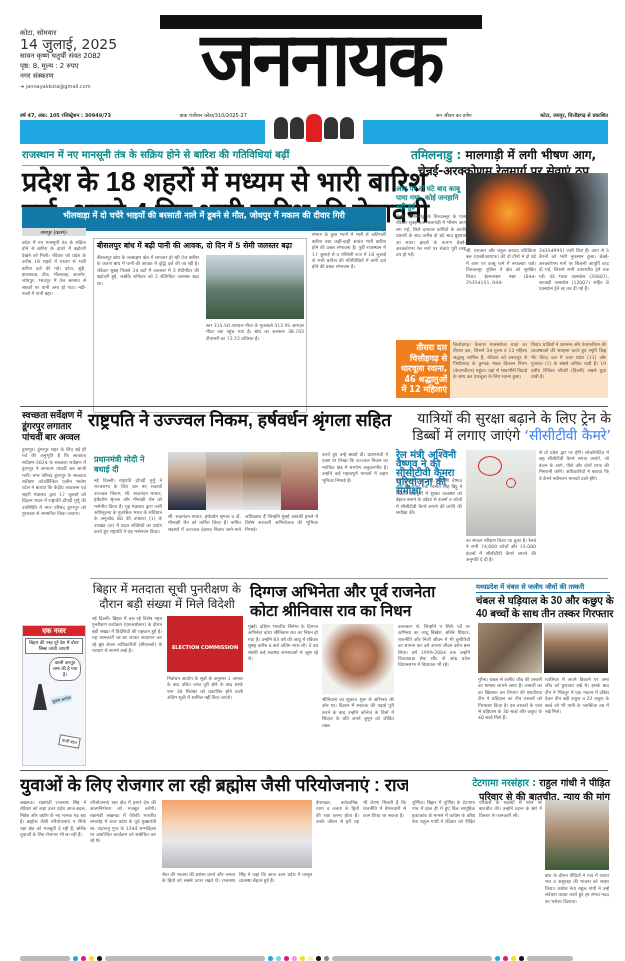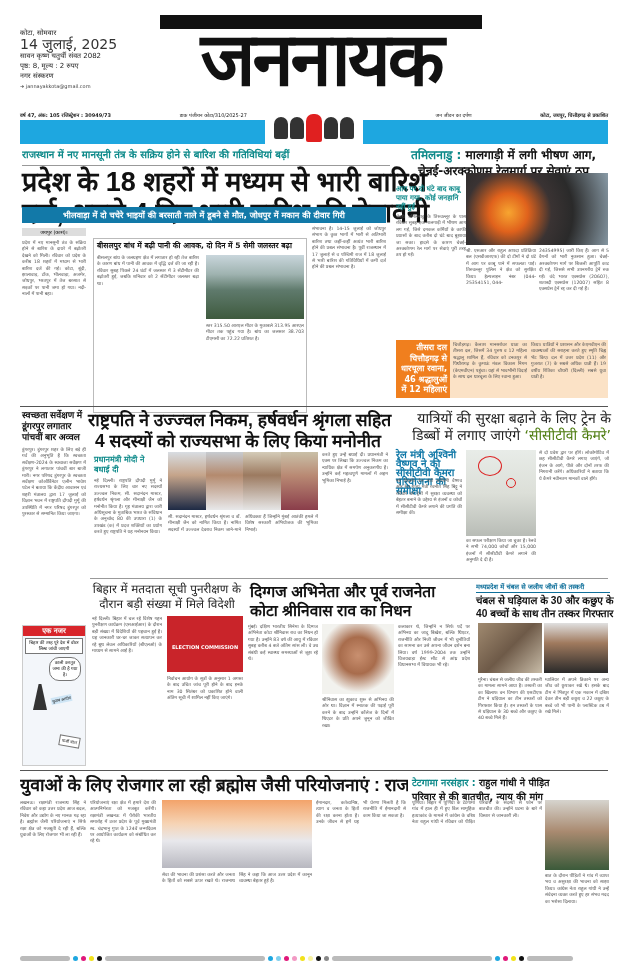--- a/index.html
+++ b/index.html
@@ -56,21 +56,21 @@
     <div class="p"></div>
     <div class="p"></div>
 </div>
 
 <div class="abs kicker" style="left:22px;top:147px;width:370px;font-size:10px;white-space:nowrap;overflow:hidden">राजस्थान में नए मानसूनी तंत्र के सक्रिय होने से बारिश की गतिविधियां बढ़ीं</div>
 <div class="abs rule" style="left:22px;top:165px;width:368px;height:1px"></div>
 <div class="abs headline" style="left:22px;top:167px;width:370px;font-size:27px;line-height:31px;white-space:nowrap">
   <div>प्रदेश के 18 शहरों में मध्यम से भारी बारिश</div>
   <div>दर्ज, अगले 4 दिन भारी बारिश की चेतावनी</div>
 </div>
-<div class="abs teal-bar" style="left:22px;top:207px;width:364px;height:16px;font-size:8.2px;line-height:16px;white-space:nowrap;overflow:hidden;background:#1279a8">भीलवाड़ा में दो चचेरे भाइयों की बरसाती नाले में डूबने से मौत, जोधपुर में मकान की दीवार गिरी</div>
+<div class="abs teal-bar" style="left:22px;top:207px;width:364px;height:24px;font-size:8.2px;line-height:16px;white-space:nowrap;overflow:hidden;background:#1279a8">भीलवाड़ा में दो चचेरे भाइयों की बरसाती नाले में डूबने से मौत, जोधपुर में मकान की दीवार गिरी</div>
 
 <div class="abs" style="left:22px;top:228px;width:64px;font-size:5px;background:#ddd;text-align:center;height:8px;line-height:8px">जयपुर (कासं)।</div>
 <div class="abs col-text" style="left:22px;top:240px;width:64px;height:160px">प्रदेश में नए मानसूनी तंत्र के सक्रिय होने से बारिश के दायरे में बढ़ोतरी देखने को मिली। रविवार को प्रदेश के करीब 18 शहरों में मध्यम से भारी बारिश दर्ज की गई। कोटा, बूंदी, झालावाड़, टोंक, भीलवाड़ा, अजमेर, जोधपुर, भरतपुर में तेज बरसात से सड़कों पर पानी जमा हो गया। नदी-नालों में पानी बहा।</div>
 
 <div class="abs" style="left:93px;top:238px;width:214px;height:175px;border:1px solid #bbb">
   <div style="font-weight:bold;font-size:7.6px;line-height:12px;padding:1px 3px;white-space:nowrap;overflow:hidden">बीसलपुर बांध में बढ़ी पानी की आवक, दो दिन में 5 सेमी जलस्तर बढ़ा</div>
   <div class="col-text" style="position:absolute;left:3px;top:16px;width:102px;height:112px">बीसलपुर बांध के जलग्रहण क्षेत्र में लगातार हो रही तेज बारिश के कारण बांध में पानी की आवक में वृद्धि दर्ज की जा रही है। रविवार सुबह पिछले 24 घंटों में जलस्तर में 3 सेंटीमीटर की बढ़ोतरी हुई, जबकि शनिवार को 2 सेंटीमीटर जलस्तर बढ़ा था।</div>
   <div class="photo" style="position:absolute;left:112px;top:16px;width:98px;height:64px;background:linear-gradient(180deg,#c9d6dc 0%,#9fb3b0 30%,#5f7a6c 55%,#3e5a3e 100%)"></div>
   <div class="col-text" style="position:absolute;left:112px;top:84px;width:98px;height:20px">स्तर 315.50 आरएल मीटर के मुकाबले 313.95 आरएल मीटर तक पहुंच गया है। बांध का जलस्तर 38.703 टीएमसी का 72.22 प्रतिशत है।</div>
 </div>
@@ -91,36 +91,35 @@
 <div class="abs col-text" style="left:453px;top:342px;width:74px;height:54px">चित्तौड़गढ़। कैलाश मानसरोवर यात्रा का तीसरा दल, जिसमें 34 पुरुष व 12 महिला श्रद्धालु शामिल हैं, रविवार को टनकपुर से पिथौरागढ़ के कुमाऊं मंडल विकास निगम (केएमवीएन) पहुंचा। यहां से भावभीनी विदाई के साथ दल धारचूला के लिए रवाना हुआ।</div>
 <div class="abs col-text" style="left:531px;top:342px;width:75px;height:54px">किया। यात्रियों ने प्रशासन और केएमवीएन की व्यवस्थाओं की सराहना करते हुए स्मृति चिह्न भेंट किए। दल में उत्तर प्रदेश (11) और गुजरात (7) के सबसे अधिक यात्री हैं। 19 वर्षीय रितिका चौधरी (दिल्ली) सबसे युवा यात्री है।</div>
 
 <div class="abs rule" style="left:20px;top:406px;width:588px;height:1px;background:#555"></div>
 
 <div class="abs headline" style="left:22px;top:410px;width:64px;font-size:9px;line-height:11px;color:#111">स्वच्छता सर्वेक्षण में डूंगरपुर लगातार पांचवीं बार अव्वल</div>
 <div class="abs col-text" style="left:22px;top:447px;width:64px;height:180px">डूंगरपुर। डूंगरपुर शहर के लिए बड़े ही गर्व की अनुभूति है कि स्वच्छता सर्वेक्षण-2024 के स्वच्छता सर्वेक्षण में डूंगरपुर ने लगातार पांचवीं बार बाजी मारी। नगर परिषद डूंगरपुर के स्वच्छता सर्वेक्षण कोऑर्डिनेटर एलीन भावेश पटेल ने बताया कि केंद्रीय आवासन एवं शहरी मंत्रालय द्वारा 17 जुलाई को विज्ञान भवन में राष्ट्रपति द्रौपदी मुर्मू की उपस्थिति में नगर परिषद डूंगरपुर को पुरस्कार से सम्मानित किया जाएगा।</div>
 
 <div class="abs headline" style="left:88px;top:410px;width:300px;font-size:17.5px;line-height:21px;text-align:center;white-space:nowrap">
   <div>राष्ट्रपति ने उज्ज्वल निकम, हर्षवर्धन श्रृंगला सहित</div>
-  <div>4 सदस्यों को राज्यसभा के लिए किया मनोनीत</div>
 </div>
 <div class="abs kicker" style="left:94px;top:455px;width:68px;font-size:8px;line-height:10px">प्रधानमंत्री मोदी ने बधाई दी</div>
 <div class="abs col-text" style="left:94px;top:478px;width:68px;height:100px">नई दिल्ली। राष्ट्रपति द्रौपदी मुर्मू ने राज्यसभा के लिए चार नए सदस्यों उज्ज्वल निकम, सी. सदानंदन मास्टर, हर्षवर्धन श्रृंगला और मीनाक्षी जैन को मनोनीत किया है। गृह मंत्रालय द्वारा जारी अधिसूचना के मुताबिक भारत के संविधान के अनुच्छेद 80 की उपधारा (1) के उपखंड (क) में प्रदत्त शक्तियों का प्रयोग करते हुए राष्ट्रपति ने यह मनोनयन किया।</div>
 <div class="abs" style="left:168px;top:452px;width:150px;height:58px;display:flex">
   <div class="photo" style="flex:1;background:linear-gradient(180deg,#d8dde2 0%,#c5a48a 40%,#1e2a45 100%)"></div>
   <div class="photo" style="flex:1;background:linear-gradient(180deg,#c7cbd0 0%,#b48a6e 40%,#e8e8ea 100%)"></div>
   <div class="photo" style="flex:1;background:linear-gradient(180deg,#d4cbb8 0%,#9c7a60 40%,#e6e6e6 100%)"></div>
   <div class="photo" style="flex:1;background:linear-gradient(180deg,#c9c0a8 0%,#b98a74 40%,#8a3d4a 100%)"></div>
 </div>
 <div class="abs col-text" style="left:168px;top:514px;width:150px;height:62px;column-count:2;column-gap:4px">सी. सदानंदन मास्टर, हर्षवर्धन श्रृंगला व डॉ. मीनाक्षी जैन को नामित किया है। नामित सदस्यों में उज्ज्वल देवराव निकम जाने-माने अधिवक्ता हैं जिन्होंने मुंबई आतंकी हमले में विशेष सरकारी अभियोजक की भूमिका निभाई।</div>
 <div class="abs col-text" style="left:322px;top:452px;width:66px;height:124px">करते हुए उन्हें बधाई दी। प्रधानमंत्री ने एक्स पर लिखा कि उज्ज्वल निकम का न्यायिक क्षेत्र में समर्पण अनुकरणीय है। उन्होंने कई महत्वपूर्ण मामलों में अहम भूमिका निभाई है।</div>
 
 <div class="abs" style="left:396px;top:410px;width:215px;font-size:14px;line-height:17px;text-align:right;white-space:nowrap;color:#222">
   <div>यात्रियों की सुरक्षा बढ़ाने के लिए ट्रेन के</div>
-  <div><span>डिब्बों में लगाए जाएंगे</span> <span style="color:#4d7c0f">‘सीसीटीवी कैमरे’</span></div>
+  <div><span>डिब्बों में लगाए जाएंगे</span> <span style="color:#3b82f6">‘सीसीटीवी कैमरे’</span></div>
 </div>
 <div class="abs kicker" style="left:396px;top:450px;width:66px;font-size:10px;line-height:9px;color:#1279a8">रेल मंत्री अश्विनी वैष्णव ने की सीसीटीवी कैमरा परियोजना की समीक्षा</div>
 <div class="abs col-text" style="left:396px;top:478px;width:66px;height:90px">नई दिल्ली। रेल मंत्री अश्विनी वैष्णव और रेल राज्य मंत्री रवनीत सिंह बिट्टू ने रविवार को ट्रेनों में सुरक्षा व्यवस्था को बेहतर बनाने के उद्देश्य से इंजनों व कोचों में सीसीटीवी कैमरे लगाने की प्रगति की समीक्षा की।</div>
 <div class="abs photo" style="left:466px;top:450px;width:70px;height:86px;background:linear-gradient(180deg,#e8ece8 0%,#dcdfd8 50%,#b8bcb6 100%)">
   <div style="position:absolute;left:12px;top:6px;width:24px;height:20px;border:1.5px solid #d22;border-radius:50%"></div>
   <div style="position:absolute;left:40px;top:28px;width:10px;height:10px;border:1.5px solid #d22;border-radius:50%"></div>
 </div>
 <div class="abs col-text" style="left:466px;top:538px;width:70px;height:36px">का सफल परीक्षण किया जा चुका है। रेलवे ने सभी 74,000 कोचों और 15,000 इंजनों में सीसीटीवी कैमरे लगाने की अनुमति दे दी है।</div>
 <div class="abs col-text" style="left:539px;top:450px;width:70px;height:124px">से दो प्रवेश द्वार पर होंगे। लोकोमोटिव में छह सीसीटीवी कैमरे लगाए जाएंगे, जो इंजन के आगे, पीछे और दोनों तरफ की निगरानी करेंगे। अधिकारियों ने बताया कि ये कैमरे नवीनतम मानकों वाले होंगे।</div>
 
@@ -168,21 +167,21 @@
 
 <div class="abs rule" style="left:20px;top:770px;width:588px;height:1px;background:#555"></div>
 
 <div class="abs headline" style="left:20px;top:773px;width:388px;font-size:17.6px;line-height:24px;white-space:nowrap;overflow:hidden">युवाओं के लिए रोजगार ला रही ब्रह्मोस जैसी परियोजनाएं : राजनाथ सिंह</div>
 <div class="abs col-text" style="left:20px;top:800px;width:66px;height:150px">लखनऊ। रक्षामंत्री राजनाथ सिंह ने रविवार को कहा उत्तर प्रदेश आज बदल, निवेश और उद्योग के नए मानक गढ़ रहा है। ब्रह्मोस जैसी परियोजनाएं न सिर्फ रक्षा क्षेत्र को मजबूती दे रही हैं, बल्कि युवाओं के लिए रोजगार भी ला रही हैं।</div>
 <div class="abs col-text" style="left:90px;top:800px;width:66px;height:150px">परियोजनाएं रक्षा क्षेत्र में हमारे देश की आत्मनिर्भरता को मजबूत करेंगी। रक्षामंत्री लखनऊ में पैरोकी भारतीय समारोह में उत्तर प्रदेश के पूर्व मुख्यमंत्री स्व. चंद्रभानु गुप्त के 124वें जन्मदिवस पर आयोजित कार्यक्रम को संबोधित कर रहे थे।</div>
 <div class="abs photo" style="left:162px;top:800px;width:150px;height:68px;background:linear-gradient(180deg,#f3a36a 0%,#f6d4b5 35%,#e8e8ec 60%,#b8b8c0 100%)"></div>
 <div class="abs col-text" style="left:162px;top:872px;width:150px;height:78px;column-count:2;column-gap:4px">सेवा की भावना की प्रशंसा करते और जनता के हितों को सबसे ऊपर रखते थे। राजनाथ सिंह ने कहा कि आज उत्तर प्रदेश में कानून व्यवस्था बेहतर हुई है।</div>
 <div class="abs col-text" style="left:316px;top:800px;width:90px;height:150px;column-count:2;column-gap:4px">ईमानदार, कर्तव्यनिष्ठ, त्याग व जनता के हितों की रक्षा करना होता है। उनके जीवन से हमें यह भी प्रेरणा मिलती है कि राजनीति में ईमानदारी से काम किया जा सकता है।</div>
 
-<div class="abs" style="left:412px;top:775px;width:198px;font-size:9.6px;line-height:12px;text-align:left;white-space:nowrap;font-weight:bold">
+<div class="abs" style="left:412px;top:775px;width:198px;font-size:9.6px;line-height:12px;text-align:right;white-space:nowrap;font-weight:bold">
   <div><span class="kicker" style="font-size:9.6px">टेटगामा नरसंहार :</span> <span>राहुल गांधी ने पीड़ित</span></div>
   <div>परिवार से की बातचीत, न्याय की मांग</div>
 </div>
 <div class="abs col-text" style="left:412px;top:800px;width:130px;height:150px;column-count:2;column-gap:4px">पूर्णिया। बिहार में पूर्णिया के टेटगामा गांव में हाल ही में हुए डिल सामूहिक हत्याकांड के मामले में कांग्रेस के वरिष्ठ नेता राहुल गांधी ने रविवार को पीड़ित परिवारों के सदस्यों से फोन पर बातचीत की। उन्होंने घटना के बारे में विस्तार से जानकारी ली।</div>
 <div class="abs photo" style="left:545px;top:800px;width:64px;height:70px;background:linear-gradient(180deg,#d6d4ce 0%,#a98a70 45%,#3b5a3a 100%)"></div>
 <div class="abs col-text" style="left:545px;top:873px;width:64px;height:77px">बात के दौरान पीड़ितों ने गांव में व्याप्त भय व असुरक्षा की भावना को साझा किया। कांग्रेस नेता राहुल गांधी ने उन्हें संवेदना व्यक्त करते हुए हर संभव मदद का भरोसा दिलाया।</div>
 
 <div class="abs reg-row">
   <div class="reg-pill" style="width:50px"></div>
   <div class="dot" style="background:#1ea7e0"></div>

